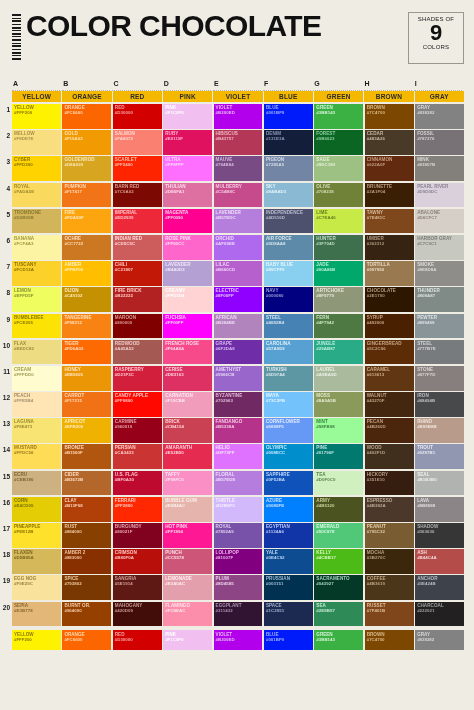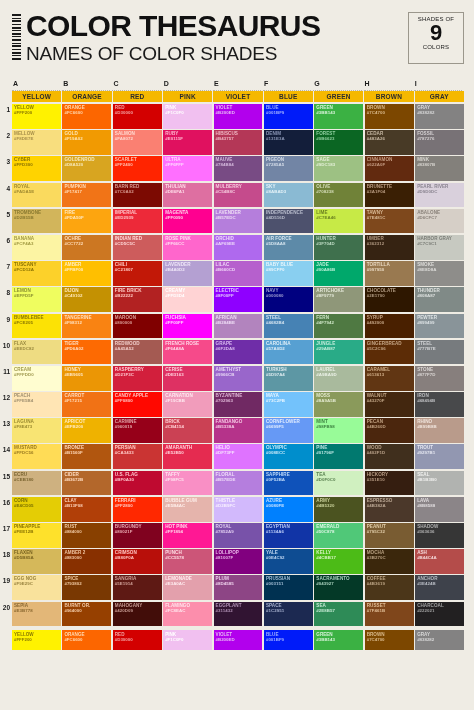--- a/index.html
+++ b/index.html
@@ -238,22 +238,21 @@
         <i class="s"></i>
         <i class="t"></i>
         <i class="s"></i>
       <i class="t"></i>
         <i class="s"></i>
         <i class="t"></i>
         <i class="s"></i>
         <i class="t"></i>
     </div>
     <div class="title-block">
-      <div class="title-main">COLOR THESAURUS</div>
-      <div class="title-sub">NAMES OF COLOR SHADES</div>
+      <div class="title-main">COLOR CHOCOLATE</div>
     </div>
     <div class="shades-box">
       <div class="shades-top">SHADES OF</div>
       <div class="shades-num">9</div>
       <div class="shades-bot">COLORS</div>
     </div>
   </div>
 
   <div class="col-letters" id="col-letters">
       <div class="col-letter">A</div>

